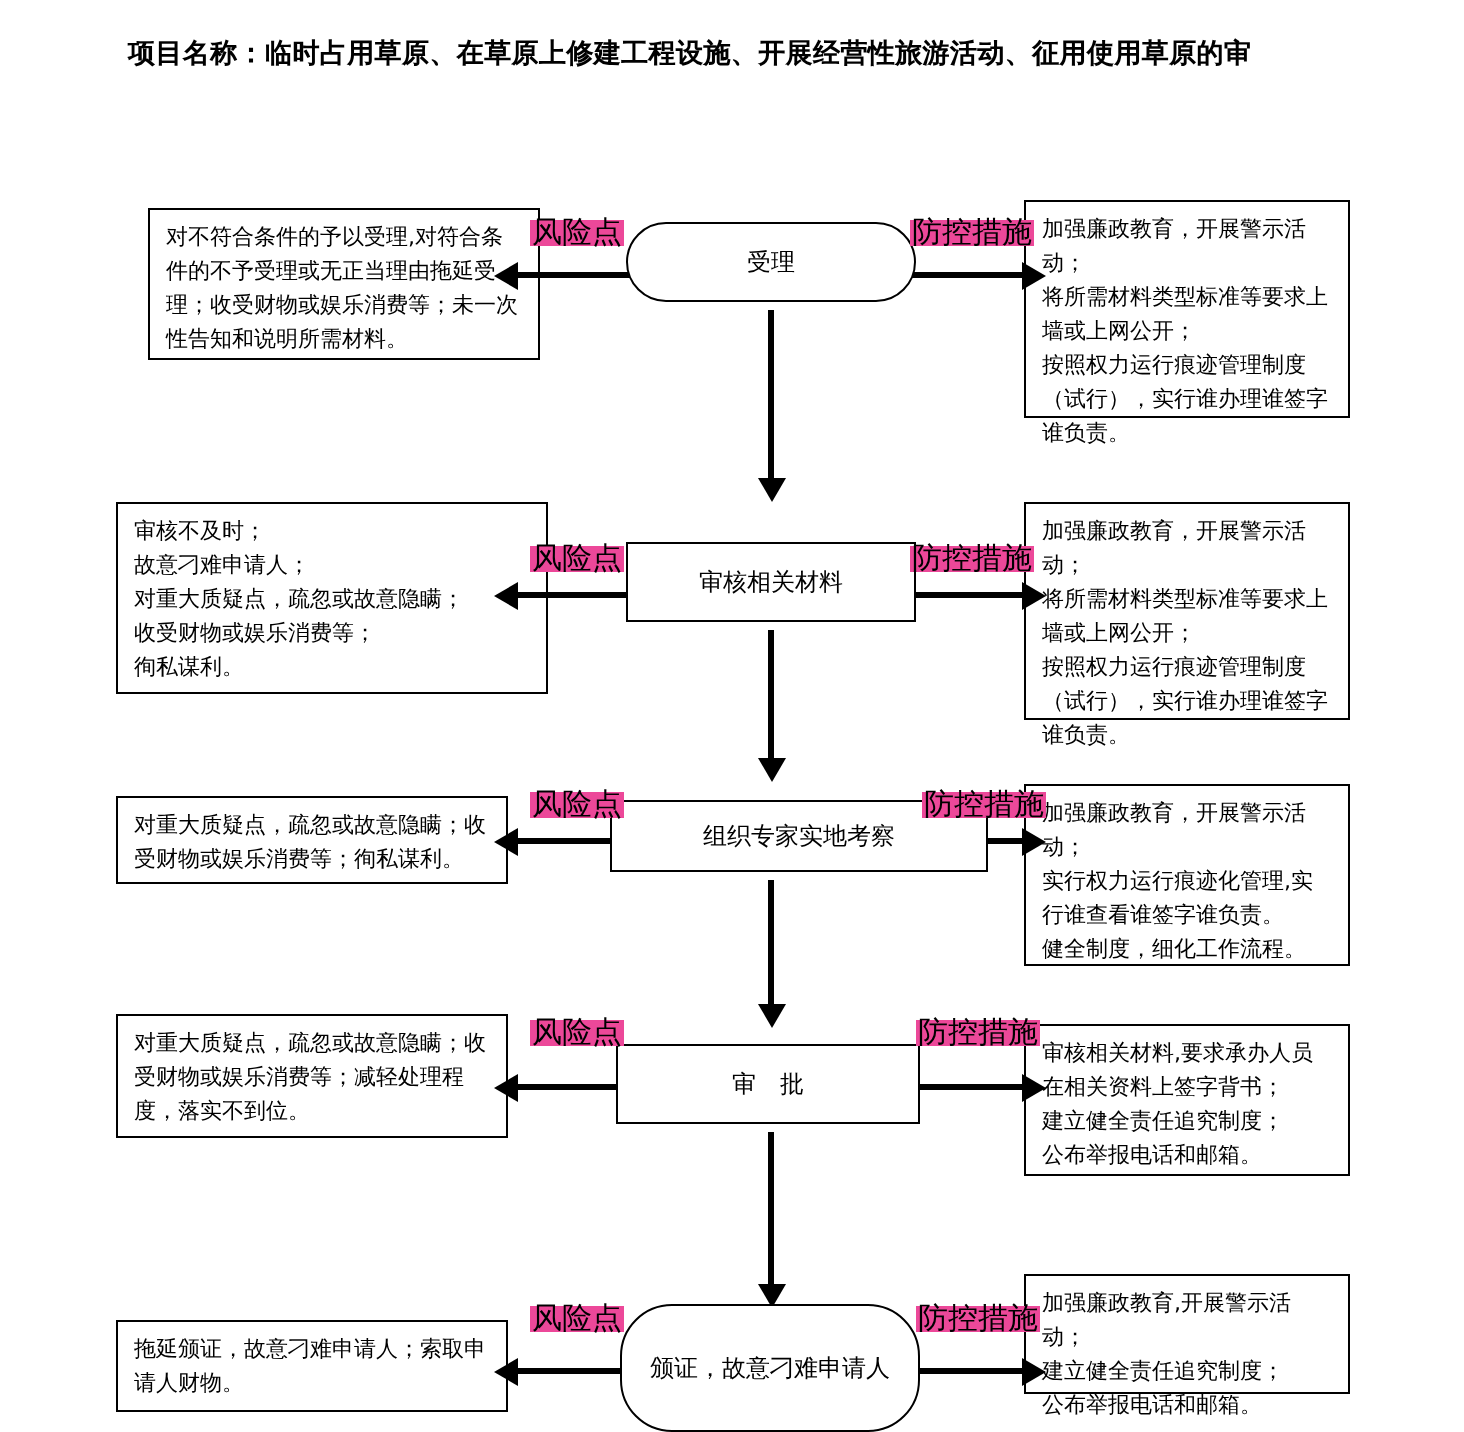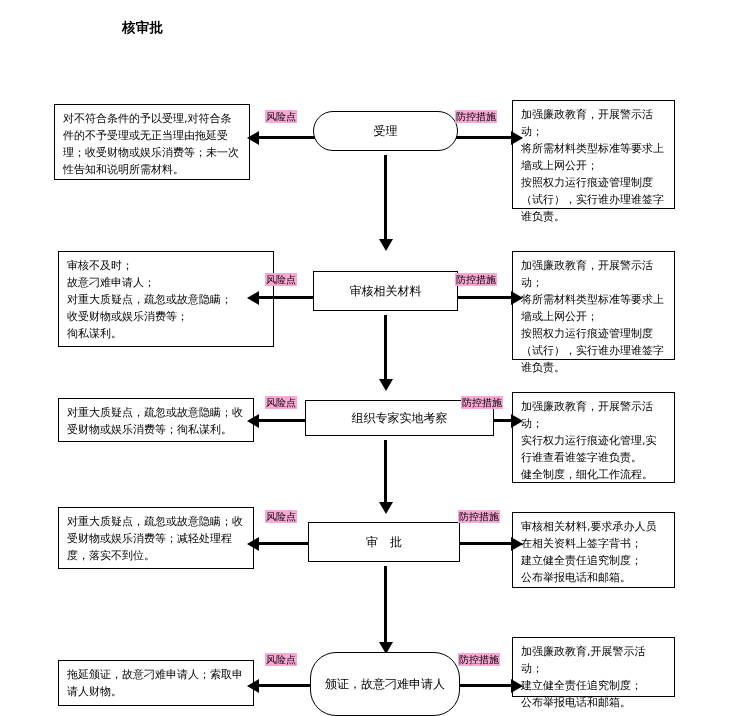--- a/index.html
+++ b/index.html
@@ -94,36 +94,36 @@
     bottom: -11px;
     width: 0; height: 0;
     border-left: 7px solid transparent;
     border-right: 7px solid transparent;
     border-top: 12px solid #000000;
   }
 
   
   .edge-label {
     position: absolute;
-    font-size: 10px;
+    font-size: 15px;
     line-height: 13px;
     white-space: nowrap;
     z-index: 4;
-    background: #f9a8d4;
+    background: #ec4899;
     padding: 0 1px;
   }
 </style>
 </head>
 <body>
 
 <div class="title-block">
-  <div class="title-line2">核审批</div>
-</div>
-
-<div class="box" style="left:54px; top:104px; width:196px; height:76px;">对不符合条件的予以受理,对符合条件的不予受理或无正当理由拖延受理；收受财物或娱乐消费等；未一次性告知和说明所需材料。</div>
+  <div>项目名称：临时占用草原、在草原上修建工程设施、开展经营性旅游活动、征用使用草原的审</div>
+</div>
+
+<div class="box" style="left:74px; top:104px; width:196px; height:76px;">对不符合条件的予以受理,对符合条件的不予受理或无正当理由拖延受理；收受财物或娱乐消费等；未一次性告知和说明所需材料。</div>
 
 <div class="edge-label" style="left:265px; top:110px;">风险点</div>
 
 <div class="h-arrow left" style="left:258px; top:136px; width:77px;"></div>
 
 <div class="node stadium" style="left:313px; top:111px; width:145px; height:40px;">
   <span>受理</span>
 </div>
 
 <div class="h-arrow right" style="left:450px; top:136px; width:62px;"></div>

